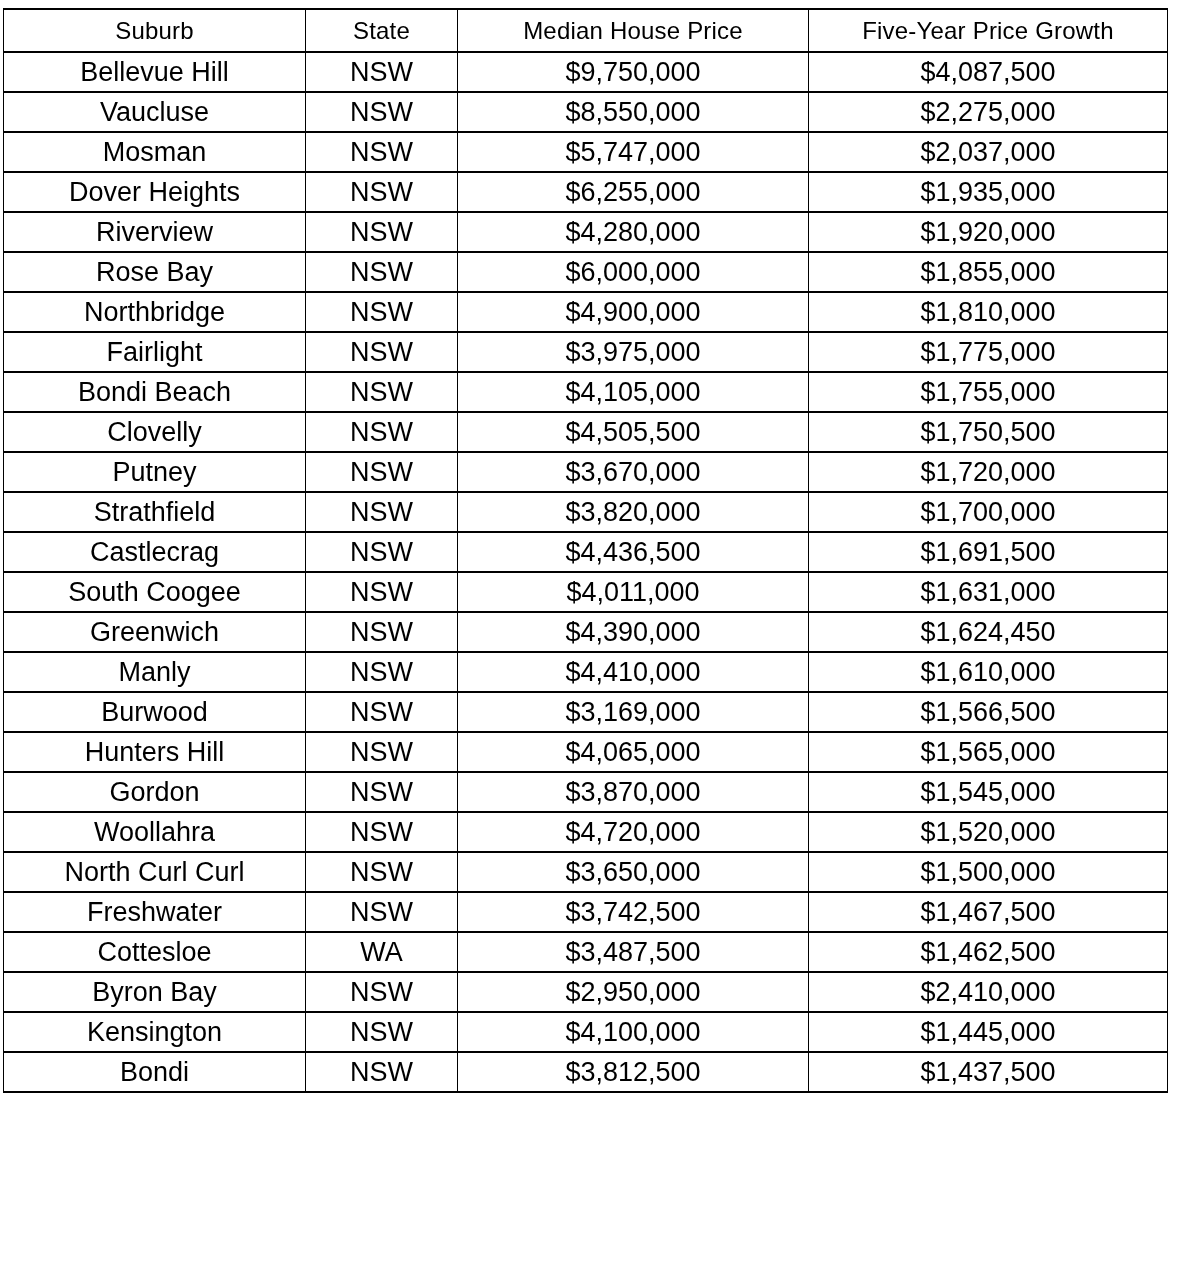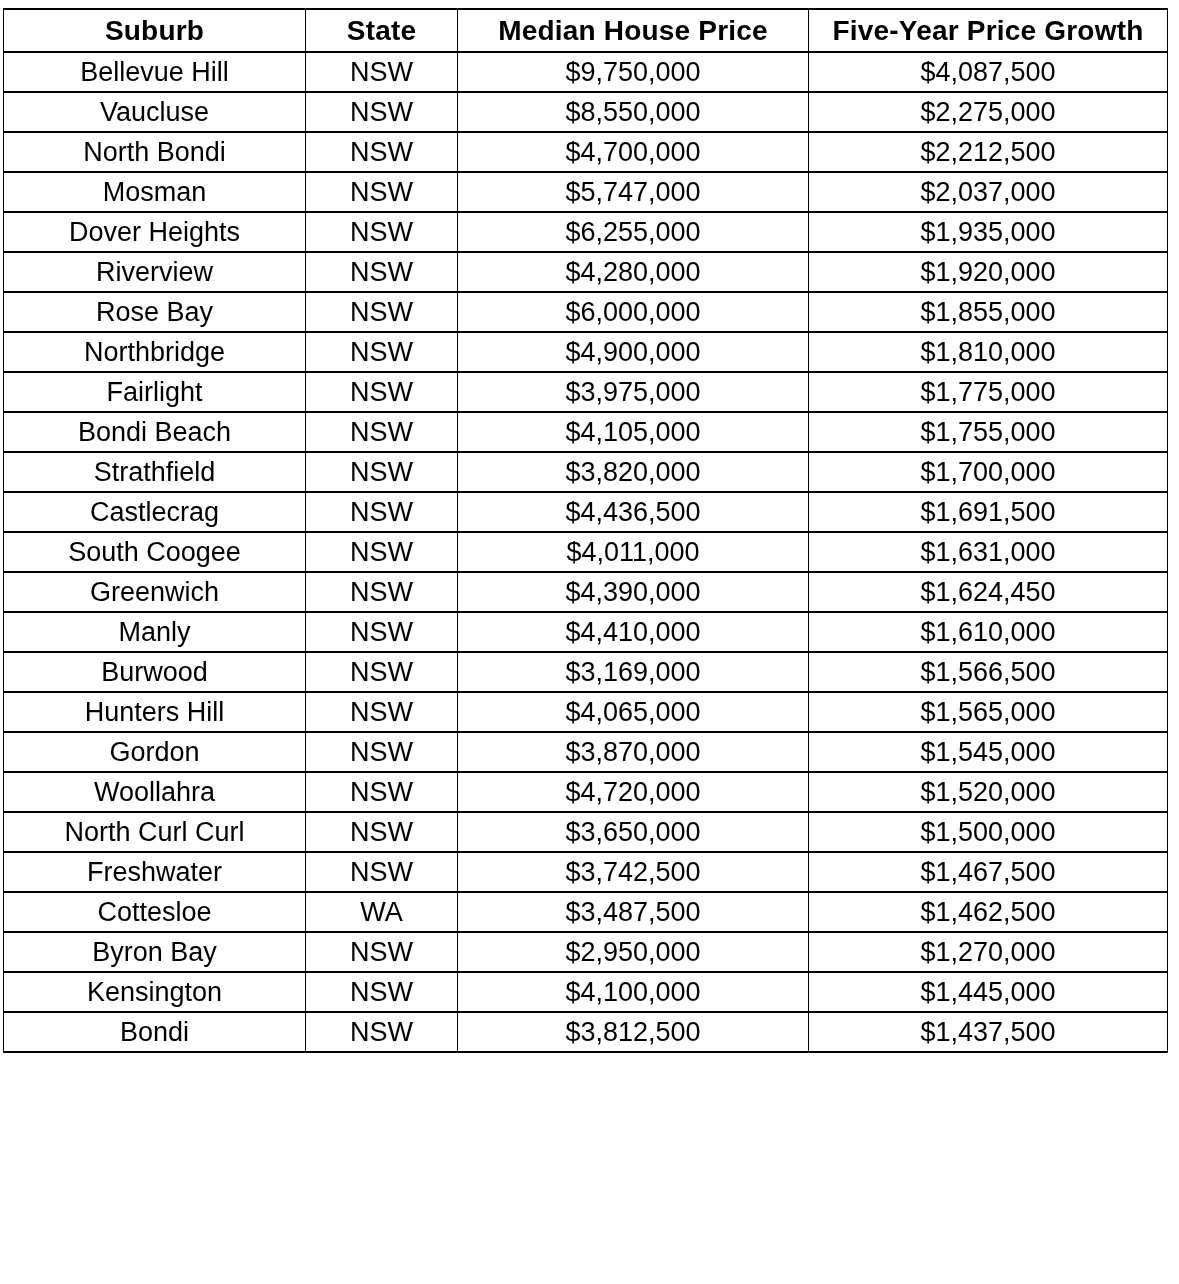--- a/index.html
+++ b/index.html
@@ -28,22 +28,22 @@
     border-top-width: 2.5px;
     border-bottom-width: 2.5px;
     text-align: center;
     vertical-align: middle;
     padding: 0 4px;
     overflow: hidden;
     white-space: nowrap;
   }
   table.data-table th {
     height: 41px;
-    font-size: 28px;
-    font-weight: 700;
+    font-size: 24px;
+    font-weight: 400;
     letter-spacing: 0.2px;
   }
   table.data-table td {
     height: 38px;
     font-size: 27px;
     font-weight: 400;
   }
   col.c-suburb { width: 302px; }
   col.c-state  { width: 152px; }
   col.c-price  { width: 351px; }
@@ -75,26 +75,20 @@
           <td>$9,750,000</td>
           <td>$4,087,500</td>
         </tr>
         <tr>
           <td>Vaucluse</td>
           <td>NSW</td>
           <td>$8,550,000</td>
           <td>$2,275,000</td>
         </tr>
         <tr>
-          <td>North Bondi</td>
-          <td>NSW</td>
-          <td>$4,700,000</td>
-          <td>$2,212,500</td>
-        </tr>
-        <tr>
           <td>Mosman</td>
           <td>NSW</td>
           <td>$5,747,000</td>
           <td>$2,037,000</td>
         </tr>
         <tr>
           <td>Dover Heights</td>
           <td>NSW</td>
           <td>$6,255,000</td>
           <td>$1,935,000</td>
@@ -121,20 +115,32 @@
           <td>Fairlight</td>
           <td>NSW</td>
           <td>$3,975,000</td>
           <td>$1,775,000</td>
         </tr>
         <tr>
           <td>Bondi Beach</td>
           <td>NSW</td>
           <td>$4,105,000</td>
           <td>$1,755,000</td>
+        </tr>
+        <tr>
+          <td>Clovelly</td>
+          <td>NSW</td>
+          <td>$4,505,500</td>
+          <td>$1,750,500</td>
+        </tr>
+        <tr>
+          <td>Putney</td>
+          <td>NSW</td>
+          <td>$3,670,000</td>
+          <td>$1,720,000</td>
         </tr>
         <tr>
           <td>Strathfield</td>
           <td>NSW</td>
           <td>$3,820,000</td>
           <td>$1,700,000</td>
         </tr>
         <tr>
           <td>Castlecrag</td>
           <td>NSW</td>
@@ -198,21 +204,21 @@
         <tr>
           <td>Cottesloe</td>
           <td>WA</td>
           <td>$3,487,500</td>
           <td>$1,462,500</td>
         </tr>
         <tr>
           <td>Byron Bay</td>
           <td>NSW</td>
           <td>$2,950,000</td>
-          <td>$1,270,000</td>
+          <td>$2,410,000</td>
         </tr>
         <tr>
           <td>Kensington</td>
           <td>NSW</td>
           <td>$4,100,000</td>
           <td>$1,445,000</td>
         </tr>
         <tr>
           <td>Bondi</td>
           <td>NSW</td>

